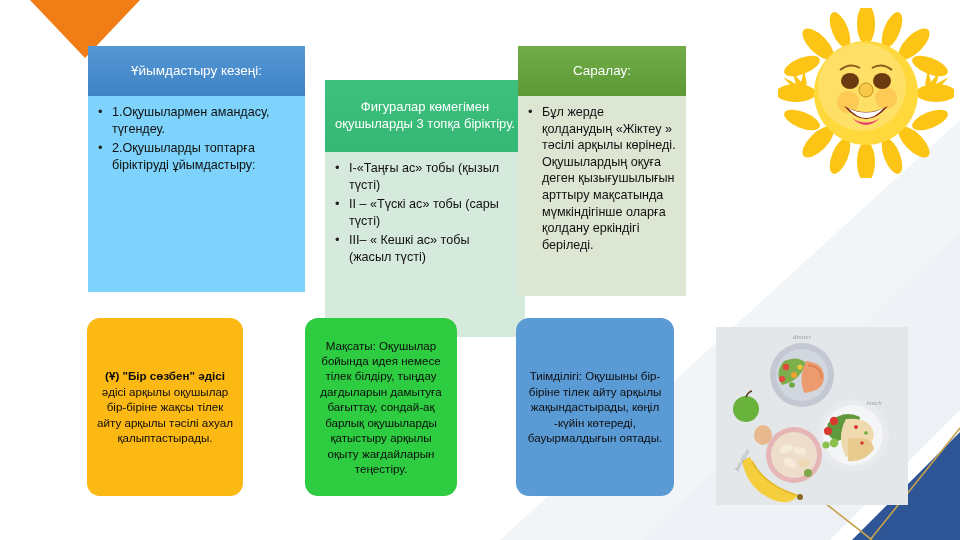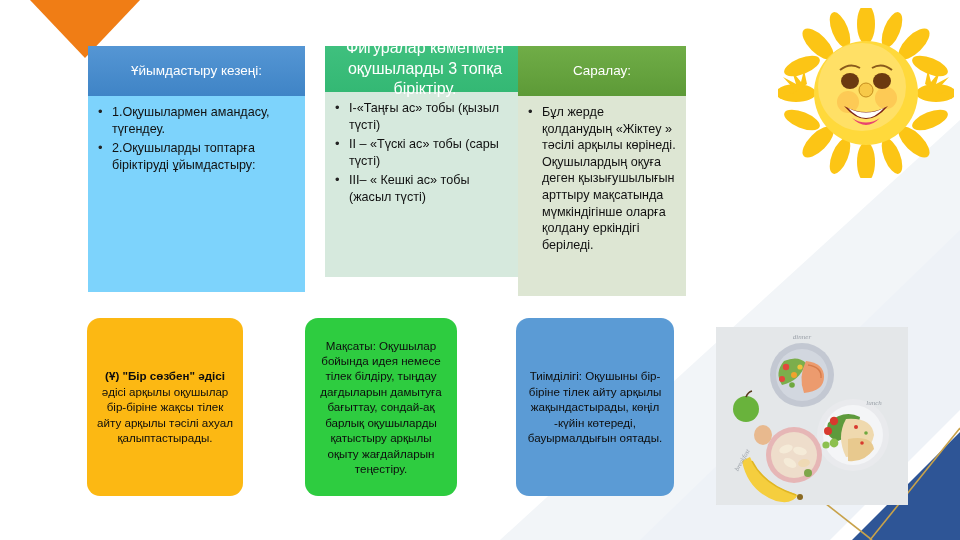--- a/index.html
+++ b/index.html
@@ -95,23 +95,24 @@
     height: 50px;
     background: linear-gradient(180deg, #5596d4 0%, #3f84c6 100%);
   }
   #col1 .col-body {
     height: 196px;
     background: #7dd3fc;
   }
   
   #col2 { left: 325px; width: 200px; }
   #col2 .col-head {
-    height: 46px;
+    height: 72px;
     background: linear-gradient(180deg, #3fc07e 0%, #34b874 100%);
-    font-size: 16px;
+    font-size: 13px;
+    margin-top: 34px;
   }
   #col2 .col-body {
     height: 185px;
     background: #d6e9dd;
   }
   
   #col3 { left: 518px; width: 168px; }
   #col3 .col-head {
     height: 50px;
     background: linear-gradient(180deg, #70ad47 0%, #5d9a37 100%);

